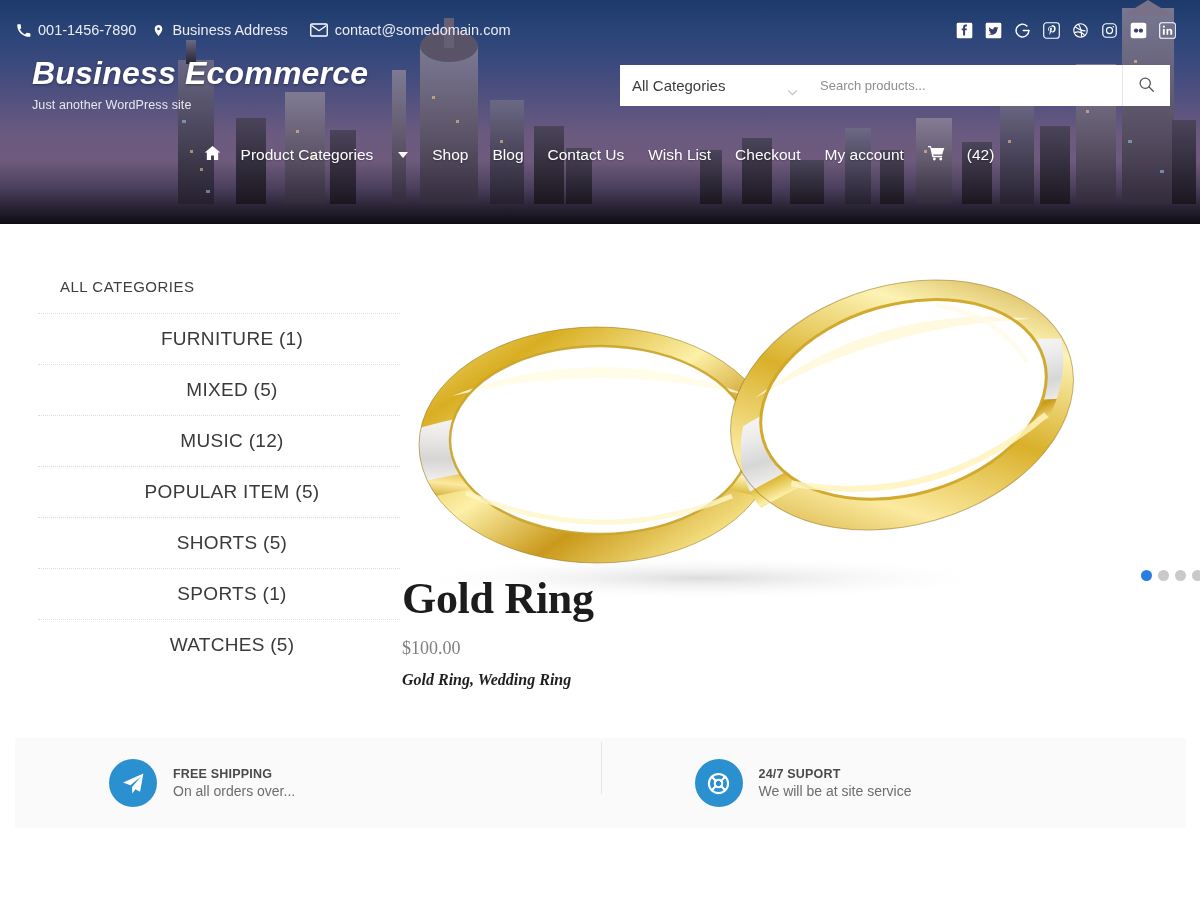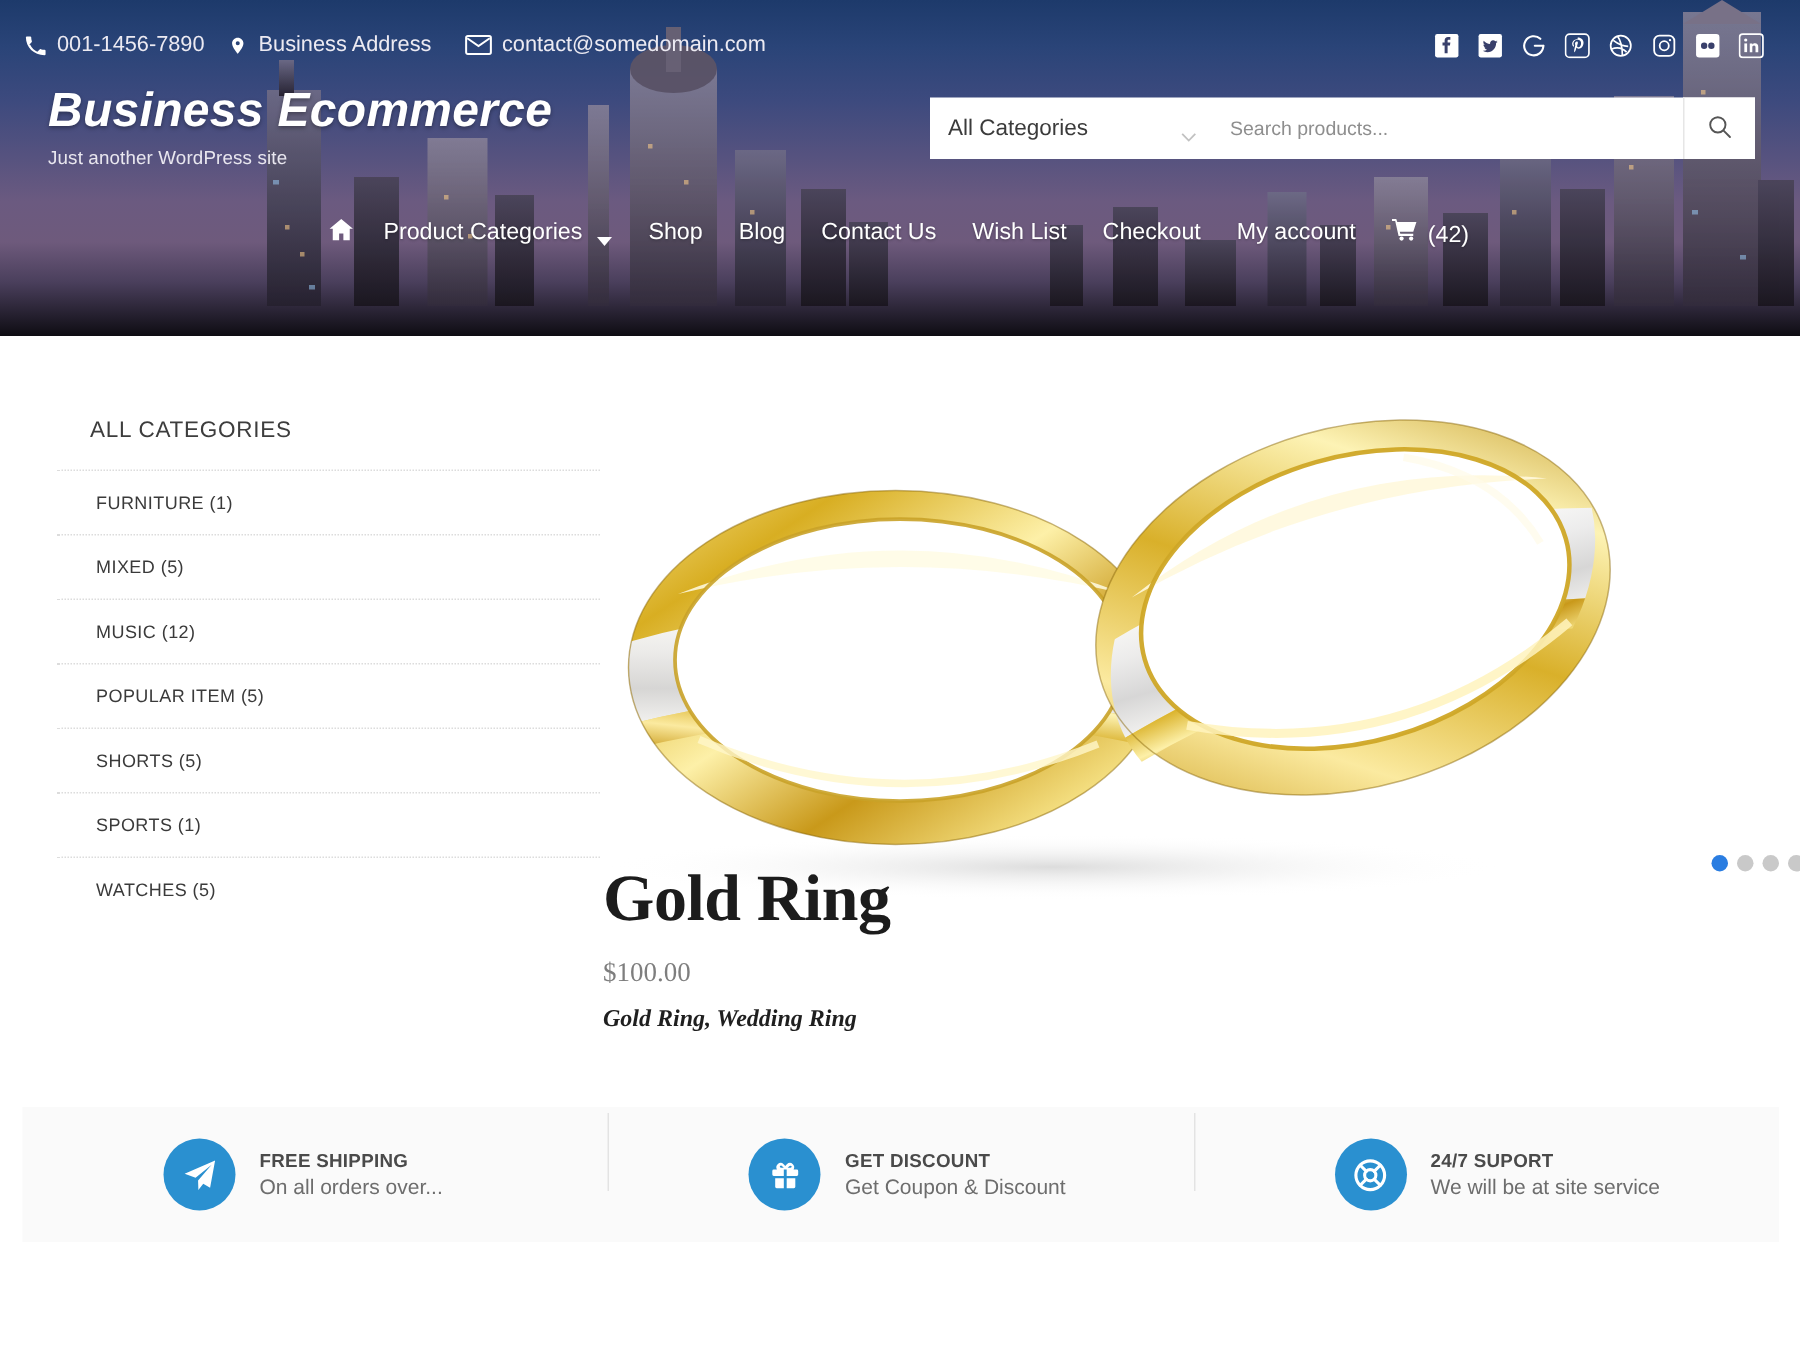--- a/index.html
+++ b/index.html
@@ -68,41 +68,42 @@
   .search-field::placeholder { color: #8e8e8e; }
   .search-btn {
     width: 48px; border: none; border-left: 1px solid #e6e6e6;
     background: #ffffff; cursor: pointer;
     display: flex; align-items: center; justify-content: center;
   }
 
   
   .mainnav { display: flex; align-items: center; justify-content: center; gap: 0; margin-top: 27px; }
   .nav-item {
-    display: flex; align-items: flex-end; gap: 7px;
+    display: flex; align-items: center; gap: 22px;
     padding: 6px 12px; font-size: 15.5px; color: #ffffff;
     white-space: nowrap; cursor: pointer;
     text-shadow: 0 1px 2px rgba(0,0,0,.3);
   }
   .nav-item.home { padding-left: 10px; padding-right: 8px; }
   .caret-dn { width: 0; height: 0; border-left: 5px solid transparent; border-right: 5px solid transparent; border-top: 6px solid #ffffff; margin-left: 3px; }
 
   
   .content { display: flex; padding: 54px 0 0 0; }
   .sidebar { width: 400px; padding-left: 38px; }
   .cat-head {
     font-size: 15px; color: #3d3d3d; letter-spacing: .5px;
     padding: 0 0 18px 22px;
   }
   .cat-list { list-style: none; }
   .cat-li {
-    font-size: 12px; color: #3a3a3a; letter-spacing: .3px;
+    font-size: 19px; color: #3a3a3a; letter-spacing: .3px;
     padding: 14px 0 14px 26px;
     border-top: 1px dotted #dcdcdc;
     cursor: pointer;
+    text-align: center;
   }
 
   .slider { position: relative; flex: 1; padding-right: 40px; }
   .slide-img {
     position: relative; width: 740px; height: 330px; margin-left: 2px;
     overflow: hidden;
   }
   .ring-svg { position: absolute; left: 0; top: 0; }
 
   .slide-caption { position: relative; margin-left: 2px; margin-top: -32px; }
@@ -484,31 +485,20 @@
       <svg width="25" height="25" viewBox="0 0 24 24" fill="#fff">
           <path d="M21.5 2.5L2 11l7 2.6L19.3 5.2 10.6 15.3l.2 6.2 3.1-4 4.4 2.5 3.2-17.5z"></path>
         </svg>
     </div>
     <div class="feat-txt">
       <div class="feat-title">FREE SHIPPING</div>
       <div class="feat-sub">On all orders over...</div>
     </div>
   </div>
 
-  <div class="feat">
-    <div class="feat-ic">
-      <svg width="23" height="23" viewBox="0 0 24 24" fill="#fff">
-          <path d="M20 8h-2.2a3 3 0 0 0-.5-3.6 3 3 0 0 0-4.2 0L12 5.5l-1.1-1.1a3 3 0 0 0-4.2 0A3 3 0 0 0 6.2 8H4a1 1 0 0 0-1 1v2.5a1 1 0 0 0 1 1h7V8h2v4.5h7a1 1 0 0 0 1-1V9a1 1 0 0 0-1-1zM8.2 5.7a1.2 1.2 0 0 1 1.7 0L11 6.8H9a1.2 1.2 0 0 1-.8-1.1zm6.6 0c.5-.5 1.2-.5 1.7 0a1.2 1.2 0 0 1-.8 1.1h-2l1.1-1.1zM5 14v6a1 1 0 0 0 1 1h5v-7H5zm8 7h5a1 1 0 0 0 1-1v-6h-6v7z"></path>
-        </svg>
-    </div>
-    <div class="feat-txt">
-      <div class="feat-title">GET DISCOUNT</div>
-      <div class="feat-sub">Get Coupon &amp; Discount</div>
-    </div>
-  </div>
 
   <div class="feat">
     <div class="feat-ic">
       <svg width="25" height="25" viewBox="0 0 24 24" fill="none" stroke="#fff" stroke-width="2">
           <circle cx="12" cy="12" r="9.2"></circle>
           <circle cx="12" cy="12" r="3.6"></circle>
           <path d="M5.6 5.6l3.9 3.9M18.4 5.6l-3.9 3.9M5.6 18.4l3.9-3.9M18.4 18.4l-3.9-3.9" stroke-linecap="round"></path>
         </svg>
     </div>
     <div class="feat-txt">

